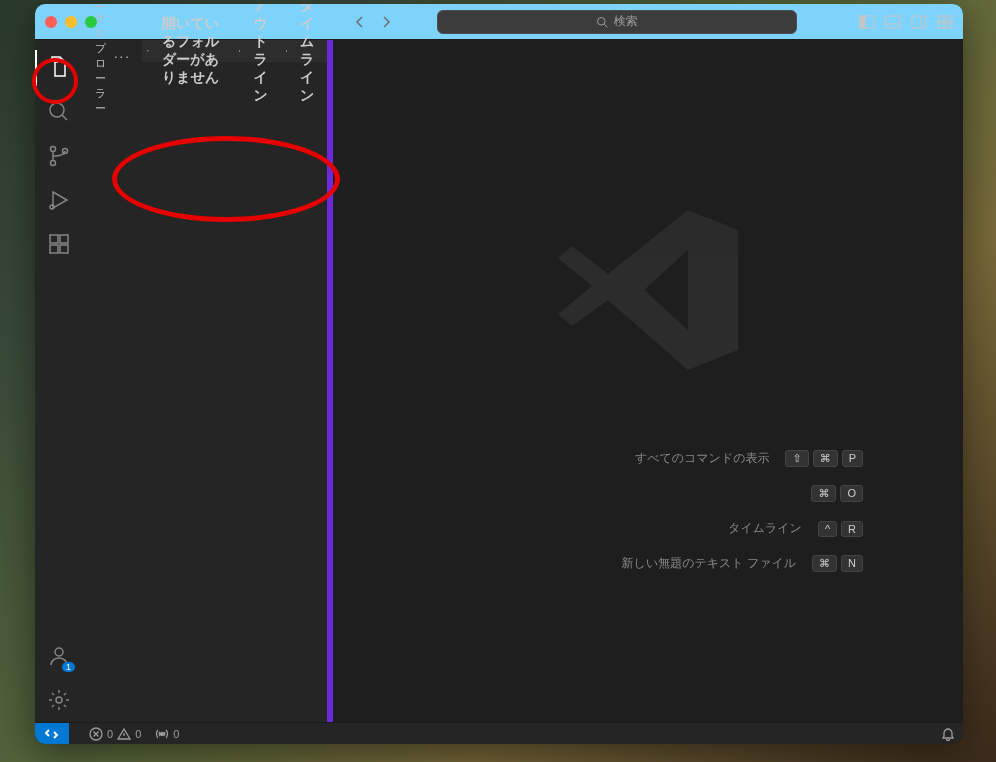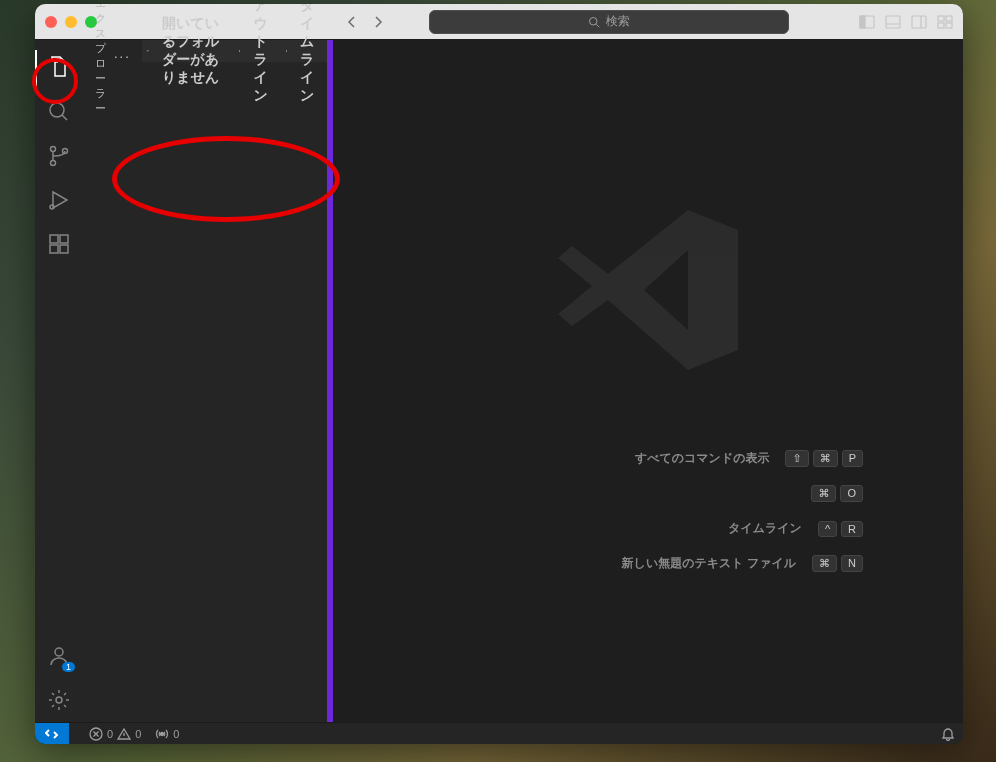--- a/index.html
+++ b/index.html
@@ -14,24 +14,24 @@
     top: 4px; left: 35px;
     width: 928px; height: 740px;
     background: #1e1e1e;
     border-radius: 10px;
     overflow: hidden;
     display: flex; flex-direction: column;
     box-shadow: 0 10px 40px rgba(0,0,0,.5);
   }
   .titlebar {
     height: 36px;
-    background: #e5e5e5;
+    background: #7dd3fc;
     display: flex; align-items: center;
     padding: 16px 10px;
-    gap: 15px;
+    gap: 23px;
     border-bottom: 1px solid #1b1b1b;
   }
   .traffic { display: flex; gap: 8px; margin-right: 12px;}
   .traffic span { width: 12px; height: 12px; border-radius: 50%; display: block;}
   .traffic .r { background:#ff5f56;} .traffic .y{background:#ffbd2e;} .traffic .g{background:#27c93f;}
   .nav-arrows { display: flex; gap: 10px; margin-left: 220px;}
   .nav-arrows svg { width:16px; height:16px; stroke:#6e6e6e; fill:none; stroke-width:1.5;}
   .searchbox {
     flex: 0 0 360px;
     height: 24px;
@@ -108,21 +108,21 @@
   }
   
   .editor {
     flex:1; background:#1e1e1e;
     display:flex; flex-direction:column; align-items:center; justify-content:center;
     position:relative;
   }
   .logo { opacity:.06; margin-bottom:60px;}
   .hints { display:flex; flex-direction:column; gap:18px; align-items:flex-end; margin-right:20px; align-self:flex-end; padding-right:80px;}
   .hint { display:flex; align-items:center; gap:16px; color:#8a8a8a; font-size:12px;}
-  .hint .label{ text-align:right; max-width:200px;font-weight:bold;}
+  .hint .label{ text-align:right; max-width:200px;}
   .keys{ display:flex; gap:4px;}
   .key{
     background:#333; border:1px solid #444; border-radius:3px;
     padding:1px 6px; font-size:11px; color:#ccc; min-width:16px; text-align:center;
   }
   
   .statusbar{
     height:22px;
     background:#252526;
     border-top:1px solid #1b1b1b;

